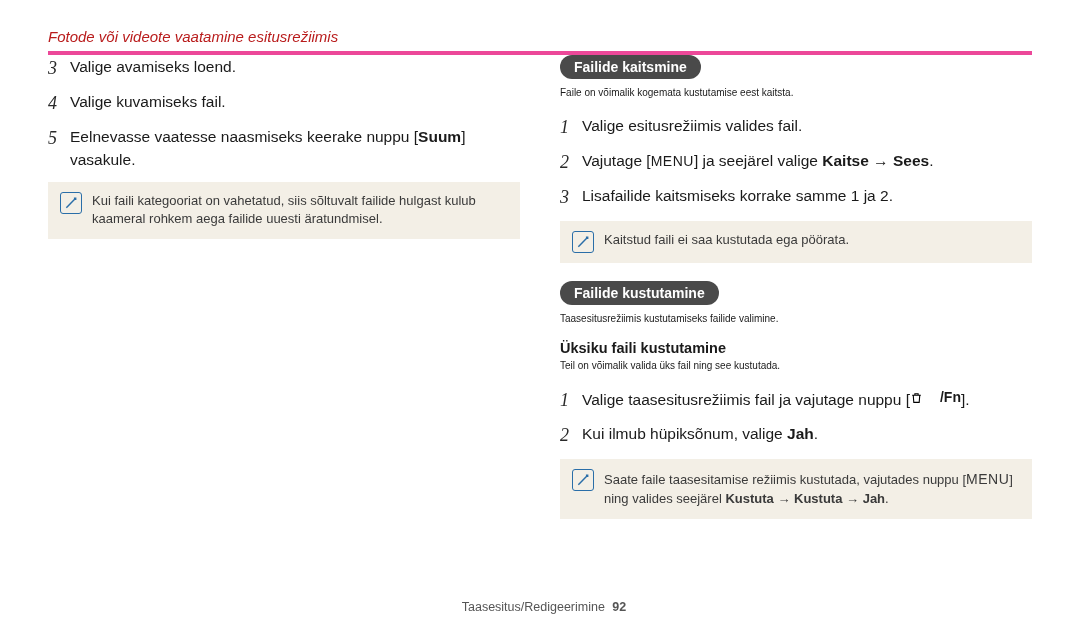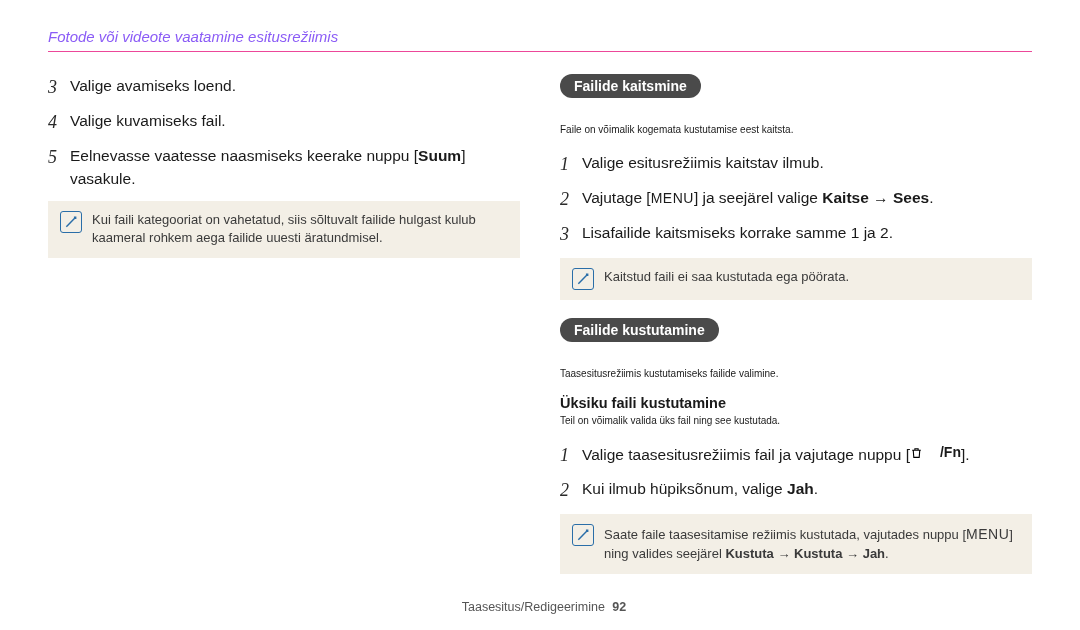--- a/index.html
+++ b/index.html
@@ -7,25 +7,24 @@
     font-family: "Segoe UI", Arial, sans-serif;
     background: #fff;
     width: 1080px;
     height: 630px;
     padding: 28px 48px 20px 48px;
     color: #1a1a1a;
     position: relative;
   }
   .page-header {
     font-style: italic;
-    color: #8b5cf6;
+    color: #b91c1c;
     font-size: 15px;
-    border-bottom: 1px solid #ec4899;
+    border-bottom: 4px solid #ec4899;
     padding-bottom: 6px;
-    margin-bottom: 22px;
   }
   .columns {
     display: flex;
     gap: 40px;
   }
   .col-left { flex: 1; }
   .col-right { flex: 1; }
   .num-step {
     display: flex;
     margin-bottom: 8px;
@@ -64,21 +63,21 @@
   }
   .note-icon svg { width: 14px; height: 14px; }
   .pill {
     display: inline-block;
     background: #4a4a4a;
     color: #fff;
     font-size: 14px;
     font-weight: 600;
     padding: 4px 14px;
     border-radius: 12px;
-    margin-bottom: 24px;
+    margin-bottom: 6px;
   }
   .para {
     font-size: 10px;
     margin-bottom: 14px;
     line-height: 1.5;
   }
   .subhead {
     font-size: 14.5px;
     font-weight: 700;
     margin-bottom: 2px;
@@ -142,21 +141,21 @@
   </div>
 
   <div class="col-right">
 
     <div class="section">
       <div class="pill">Failide kaitsmine</div>
       <div class="para">Faile on võimalik kogemata kustutamise eest kaitsta.</div>
 
       <div class="num-step">
         <div class="num">1</div>
-        <div class="txt">Valige esitusrežiimis kaitstav ilmub.</div>
+        <div class="txt">Valige esitusrežiimis valides fail.</div>
       </div>
       <div class="num-step">
         <div class="num">2</div>
         <div class="txt">
           <span>Vajutage [</span><span class="menu-btn">MENU</span><span>] ja seejärel valige </span><span class="bold">Kaitse</span><span class="arrow"> → </span><span class="bold">Sees</span><span>.</span>
         </div>
       </div>
       <div class="num-step">
         <div class="num">3</div>
         <div class="txt">Lisafailide kaitsmiseks korrake samme 1 ja 2.</div>

